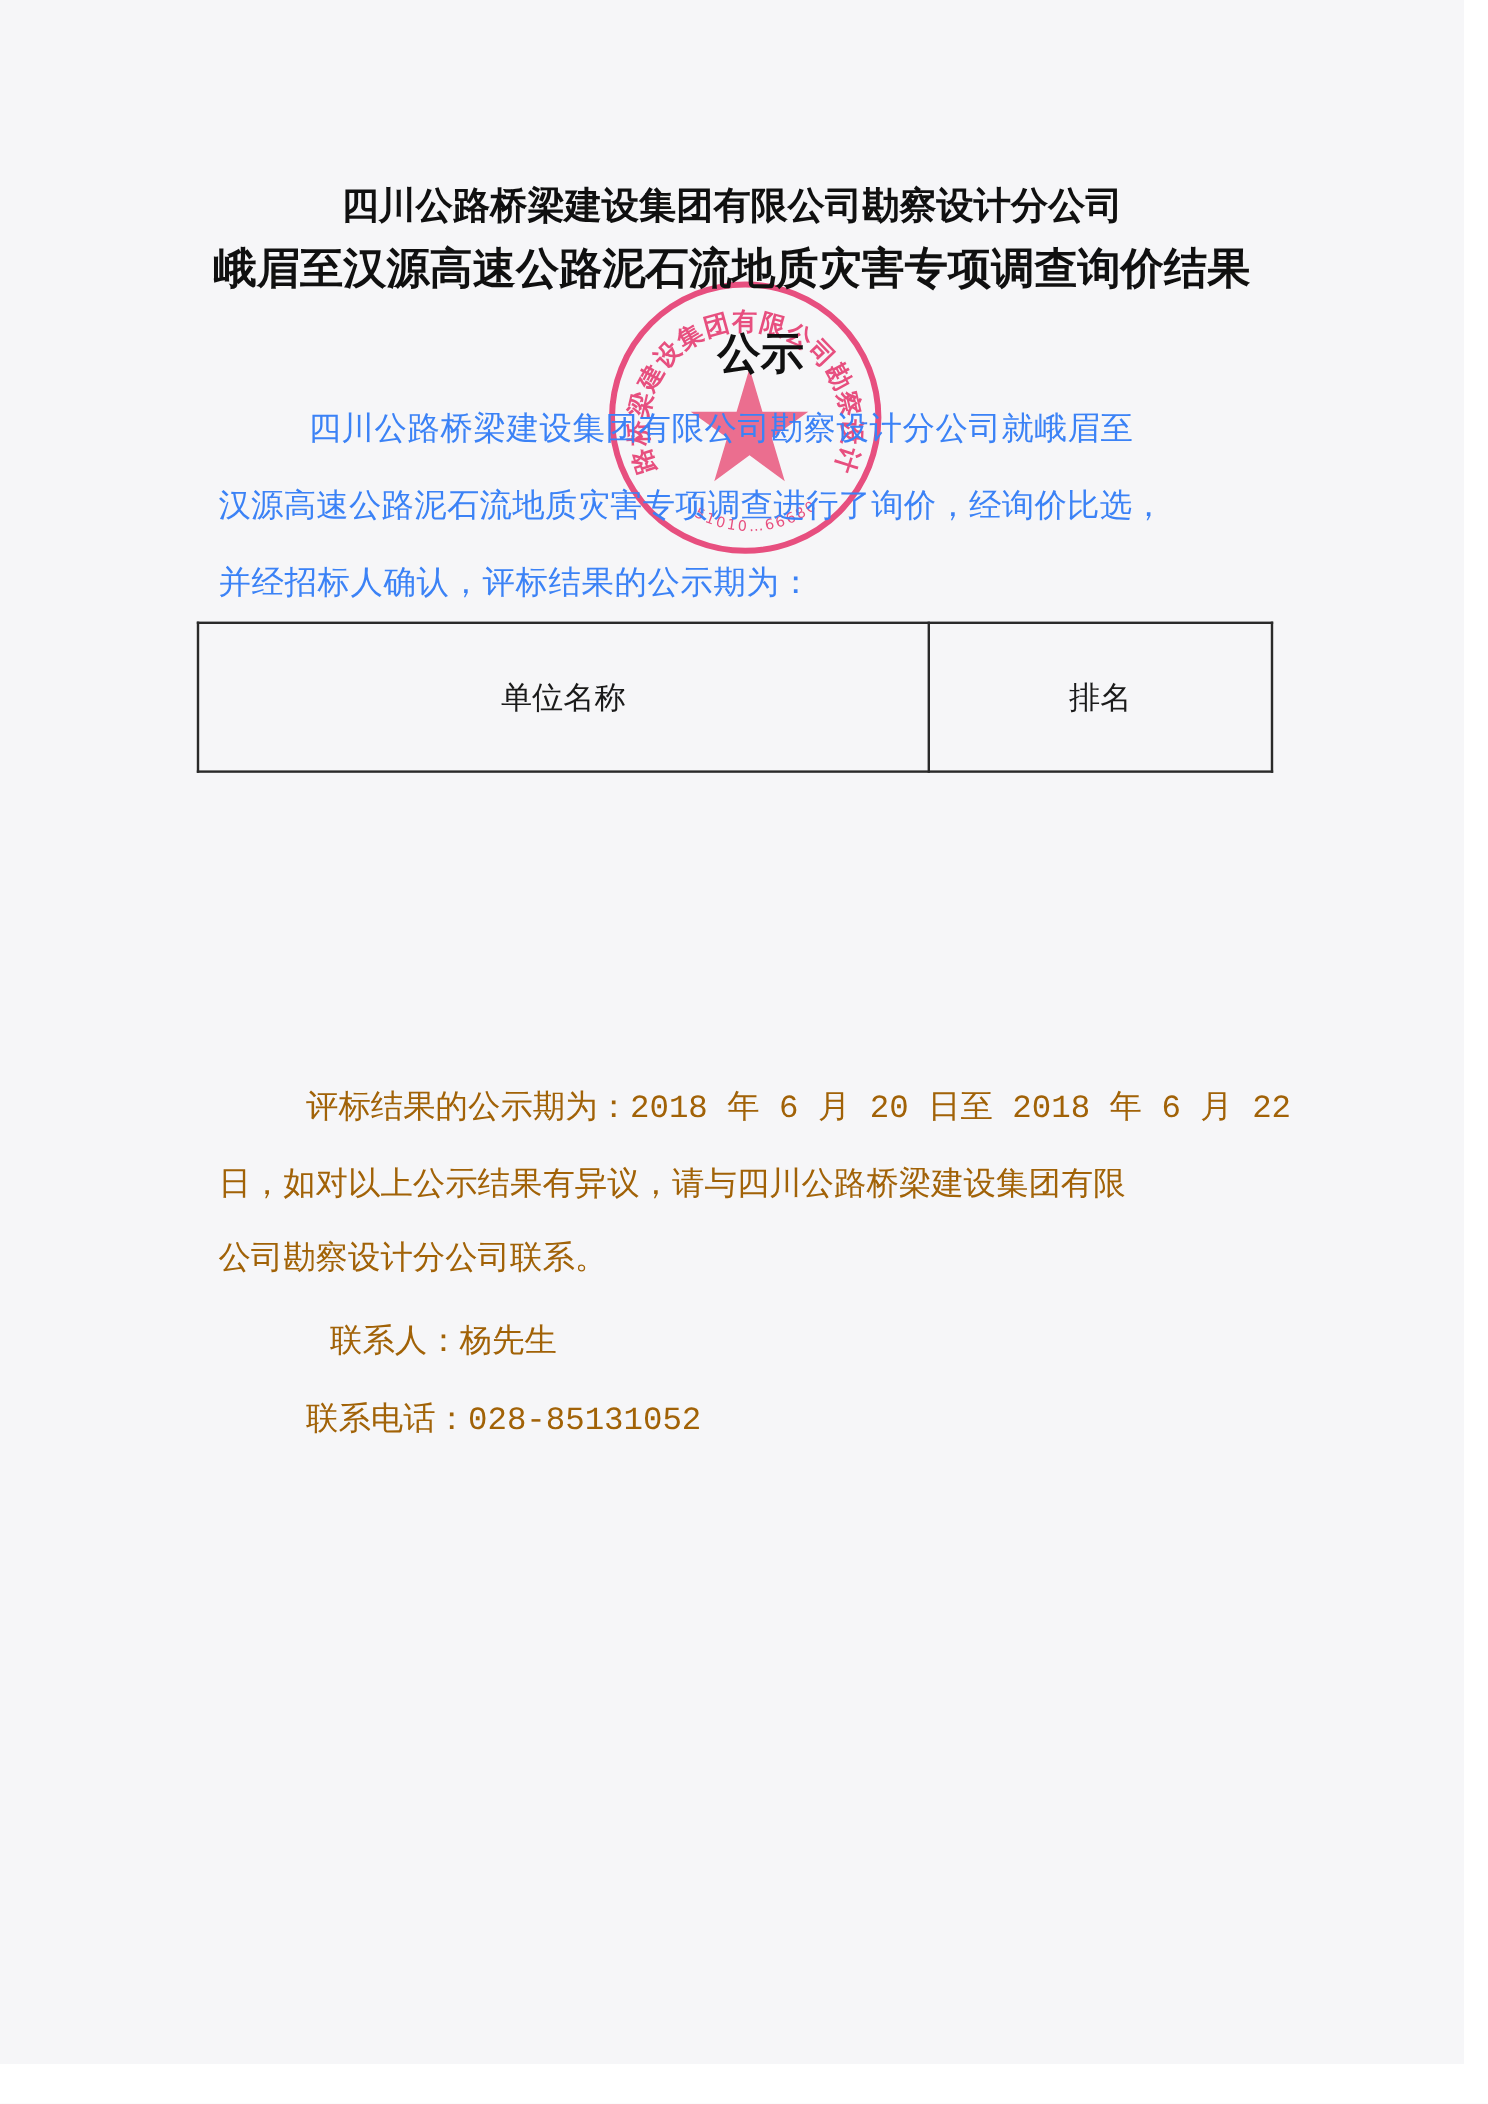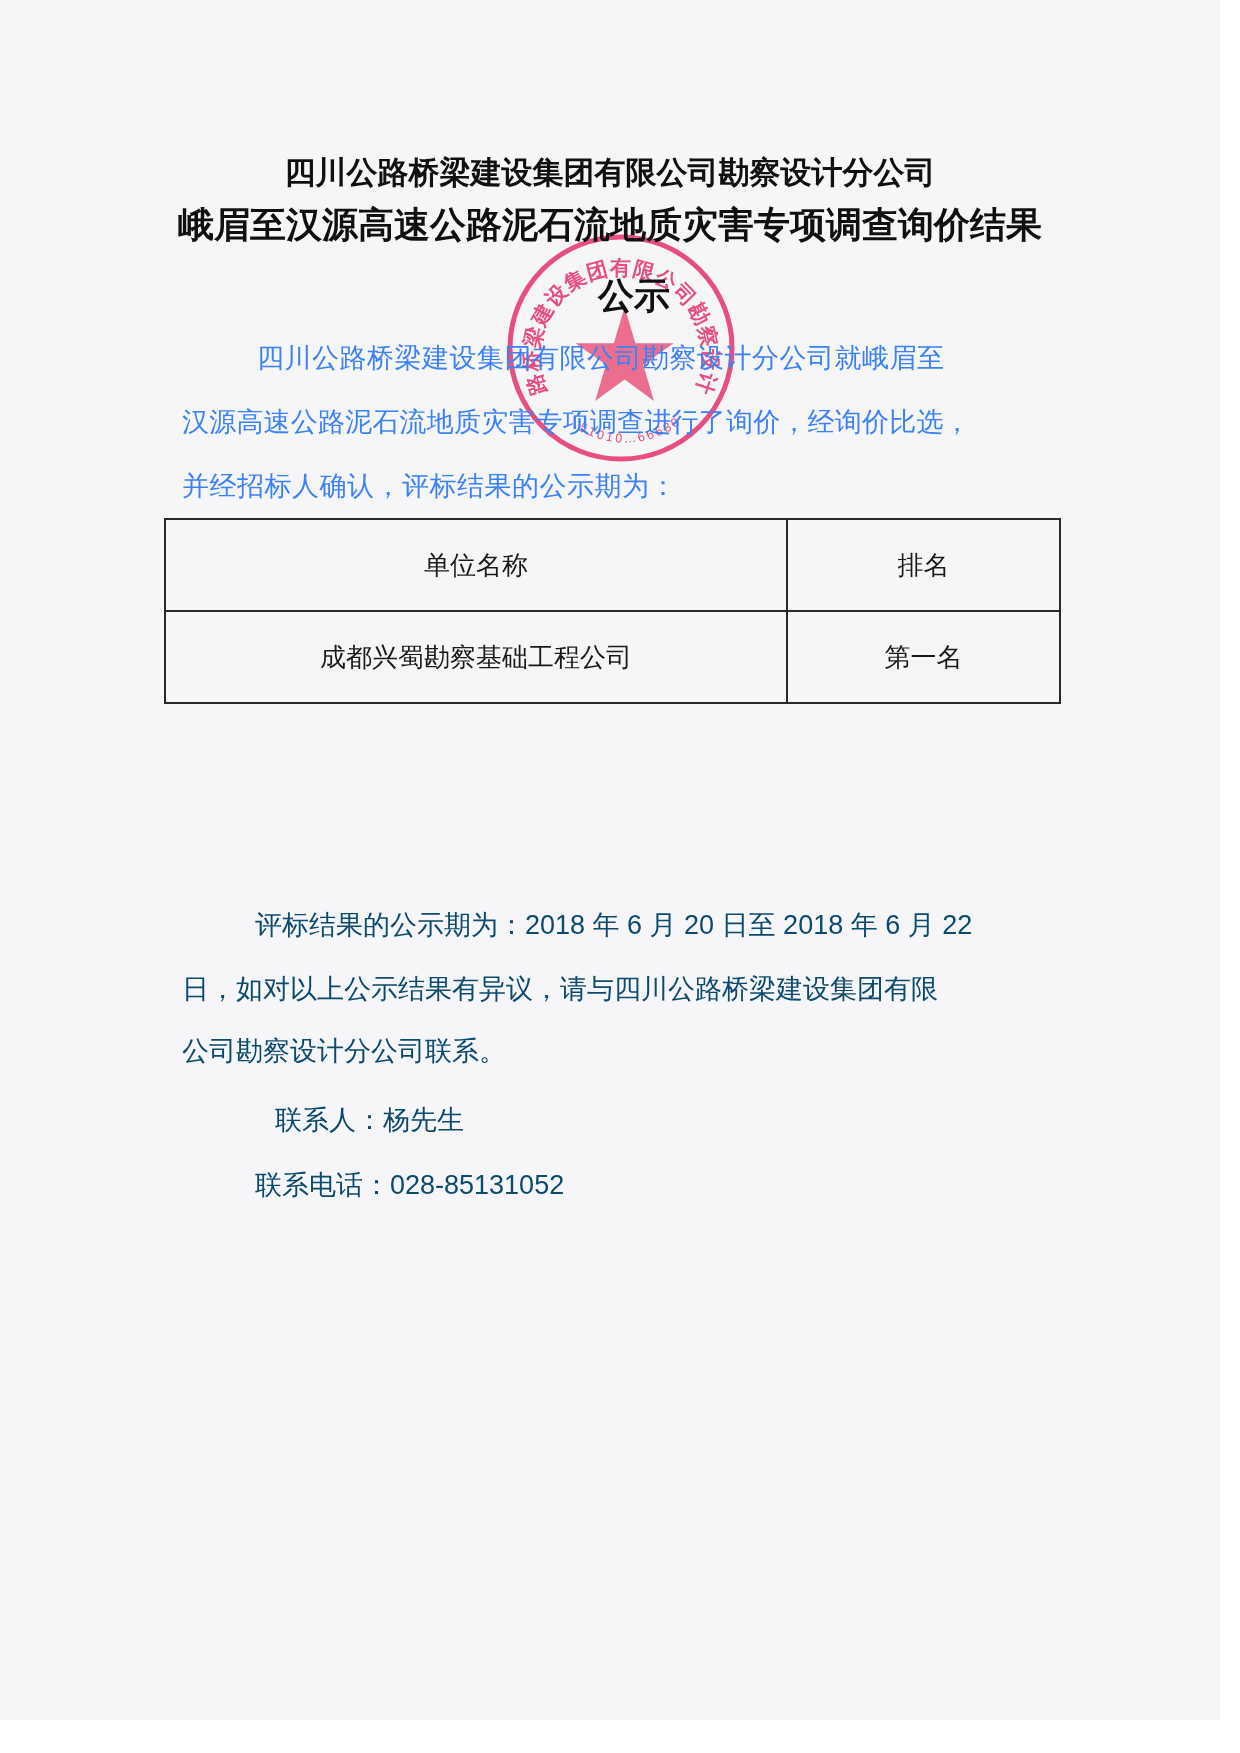--- a/index.html
+++ b/index.html
@@ -67,36 +67,36 @@
       position: absolute;
       left: 164px;
       top: 518px;
       width: 897px;
       border-collapse: collapse;
       z-index: 2;
     }
     .results-table td, .results-table th {
       border: 2px solid #2a2a2a;
       height: 90px;
-      padding: 0;
+      padding: 16px;
       text-align: center;
       vertical-align: middle;
       font-size: 26px;
       font-weight: normal;
       color: #1a1a1a;
     }
     .results-table .col-name { width: 623px; }
     .results-table .col-rank { width: 272px; }
 
     .body2 {
       position: absolute;
-      font-family: Liberation Sans, sans-serif;
+      font-family: Liberation Mono, monospace;
       font-size: 27px;
       line-height: 64px;
-      color: #0c4a6e;
+      color: #a16207;
       white-space: nowrap;
       z-index: 2;
     }
     .b1 { left: 255px; top: 893px; }
     .b2 { left: 182px; top: 957px; }
     .b3 { left: 182px; top: 1019px; }
     .b4 { left: 255px; top: 1088px; margin-left: 20px; }
     .b5 { left: 255px; top: 1153px; }
   </style>
 </head>
@@ -126,24 +126,20 @@
 <div class="para p1">四川公路桥梁建设集团有限公司勘察设计分公司就峨眉至</div>
 <div class="para p2">汉源高速公路泥石流地质灾害专项调查进行了询价，经询价比选，</div>
 <div class="para p3">并经招标人确认，评标结果的公示期为：</div>
 
 <table class="results-table">
   <tbody>
       <tr>
     <td class="col-name">单位名称</td>
     <td class="col-rank">排名</td>
   </tr>
-  <tr>
-    <td class="col-name">成都兴蜀勘察基础工程公司</td>
-    <td class="col-rank">第一名</td>
-  </tr>
 </tbody>
   </table>
 
 <div class="body2 b1">评标结果的公示期为：2018 年 6 月 20 日至 2018 年 6 月 22</div>
 <div class="body2 b2">日，如对以上公示结果有异议，请与四川公路桥梁建设集团有限</div>
 <div class="body2 b3">公司勘察设计分公司联系。</div>
 <div class="body2 b4">联系人：杨先生</div>
 <div class="body2 b5">联系电话：028-85131052</div>
 
 </body></html>

